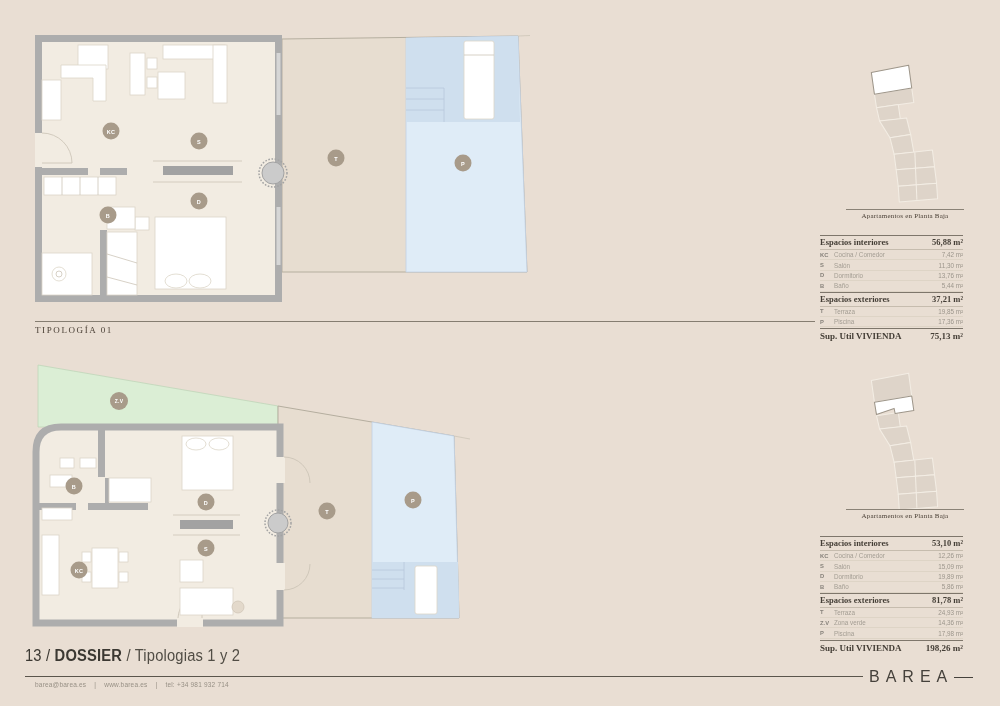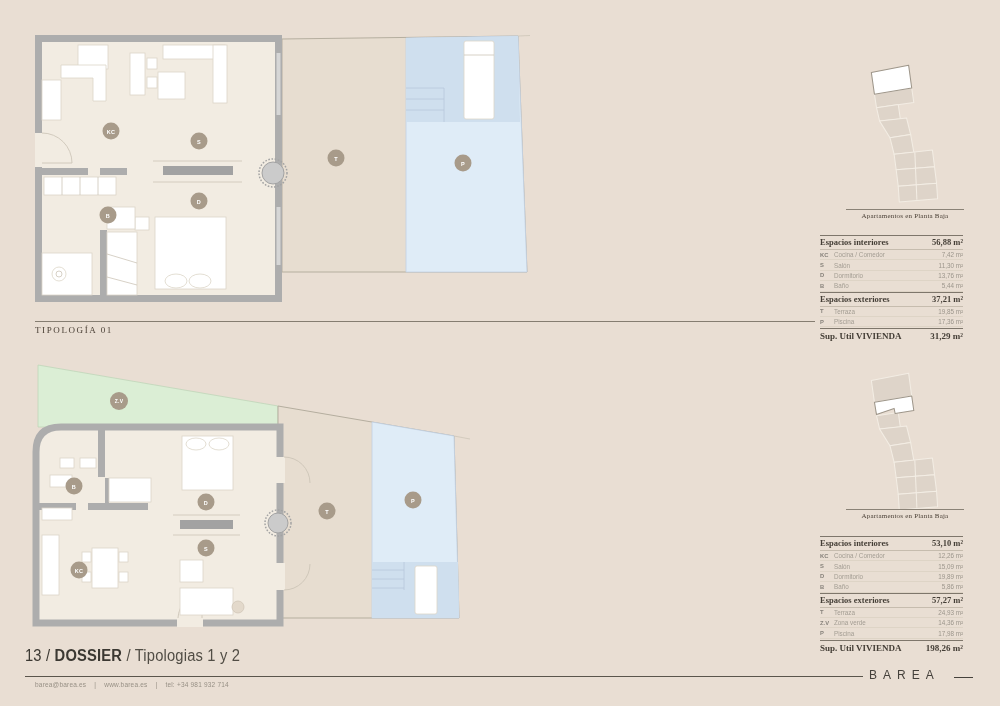--- a/index.html
+++ b/index.html
@@ -64,21 +64,21 @@
            font-family:"Liberation Serif",serif;font-weight:700;font-size:9px;color:var(--ink,#443e36);}
 
   
   .footer-title{position:absolute;left:25px;top:647px;font-size:16px;color:#3b3832;
                 letter-spacing:.2px;transform:scaleX(.92);transform-origin:left;}
   .footer-title .t-bold{font-weight:700;}
   .footer-title .t-sub{color:#514d45;}
   .divider{position:absolute;top:676px;left:25px;width:838px;border-top:1px solid #5a554c;}
   .contact{position:absolute;left:35px;top:681px;font-size:6.5px;color:#979085;letter-spacing:.2px;}
   .contact span{margin-right:6px;}
-  .brand{position:absolute;left:869px;top:668px;font-size:12px;letter-spacing:6px;
+  .brand{position:absolute;left:869px;top:668px;font-size:16px;letter-spacing:6px;
          color:var(--brand-ink,#45413b);font-weight:500;}
   .brand-dash{position:absolute;top:677px;left:954px;width:19px;border-top:1px solid var(--brand-ink,#45413b);}
 </style>
 </head>
 <body>
 
 <div class="page">
 
   <div class="plan" id="plan1">
     <svg width="500" height="312" viewBox="0 0 500 312">
@@ -286,21 +286,21 @@
         </div>
 
         <div class="t-row">
           <span class="code">P</span>
           <span>Piscina</span>
           <span class="val">17,36 m²</span>
         </div>
       </div>
     <div class="t-total">
       <span>Sup. Util VIVIENDA</span>
-      <span>31,29 m²</span>
+      <span>75,13 m²</span>
     </div>
   </div>
 
   <div class="atable" id="table2">
     <div class="t-header">
       <span>Espacios interiores</span>
       <span>53,10 m²</span>
     </div>
     <div>
 
@@ -323,21 +323,21 @@
         </div>
 
         <div class="t-row">
           <span class="code">B</span>
           <span>Baño</span>
           <span class="val">5,86 m²</span>
         </div>
       </div>
     <div class="t-header">
       <span>Espacios exteriores</span>
-      <span>57,27 m²</span>
+      <span>81,78 m²</span>
     </div>
     <div>
 
         <div class="t-row">
           <span class="code">T</span>
           <span>Terraza</span>
           <span class="val">24,93 m²</span>
         </div>
 
         <div class="t-row">

